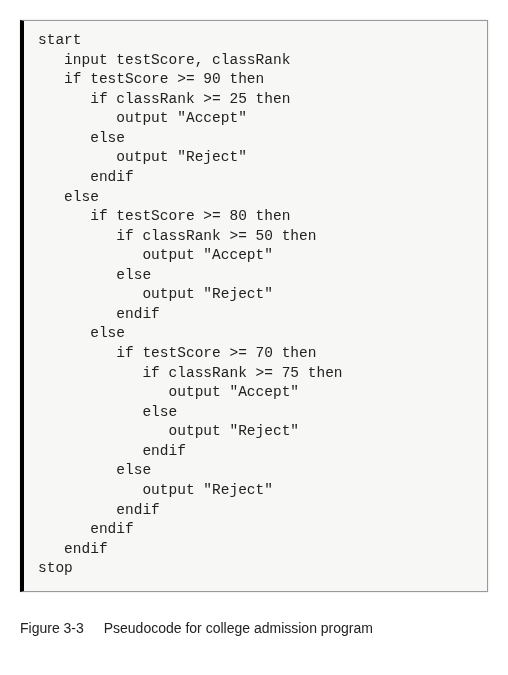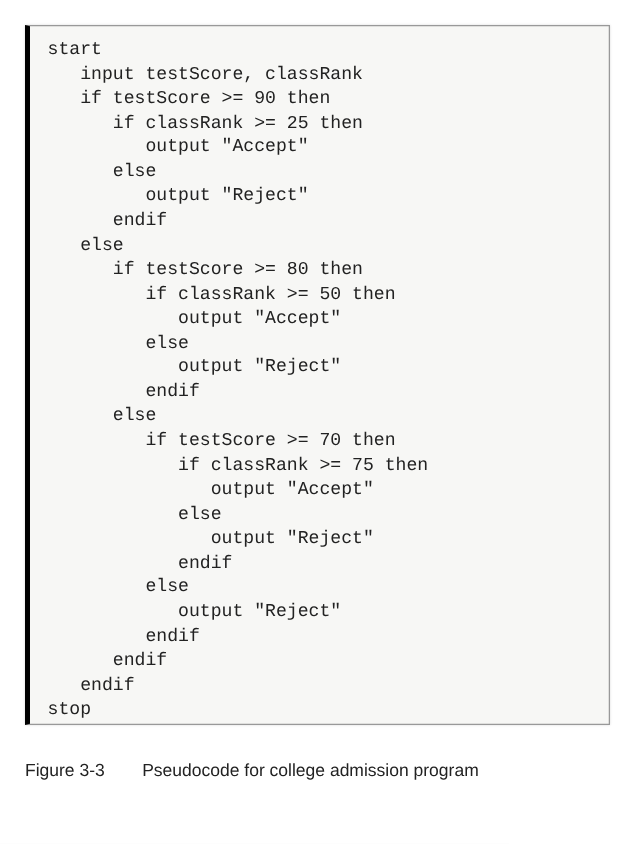--- a/index.html
+++ b/index.html
@@ -6,21 +6,21 @@
     margin: 0;
     padding: 20px;
     font-family: Arial, Helvetica, sans-serif;
     background: #fff;
     width: 508px;
     box-sizing: border-box;
   }
   .code-box {
     border: 1px solid #999;
     border-left: 4px solid #000;
-    padding: 10px 10px 0 14px;
+    padding: 10px 10px 12px 14px;
     margin-bottom: 28px;
     background: #f7f7f5;
     box-shadow: 0 0 2px rgba(0,0,0,0.15);
   }
   .code-box pre {
     margin: 0;
     font-family: "Courier New", Courier, monospace;
     font-size: 14.5px;
     line-height: 1.35;
     white-space: pre;
@@ -28,21 +28,21 @@
   }
   .caption {
     font-family: Arial, Helvetica, sans-serif;
     font-size: 14px;
     color: #222;
   }
   .caption .fig-label {
     font-weight: normal;
   }
   .caption .fig-text {
-    margin-left: 26px;
+    margin-left: 16px;
   }
 </style>
 </head>
 <body>
 
 <div class="code-box">
   <pre>start
    input testScore, classRank
    if testScore &gt;= 90 then
       if classRank &gt;= 25 then

